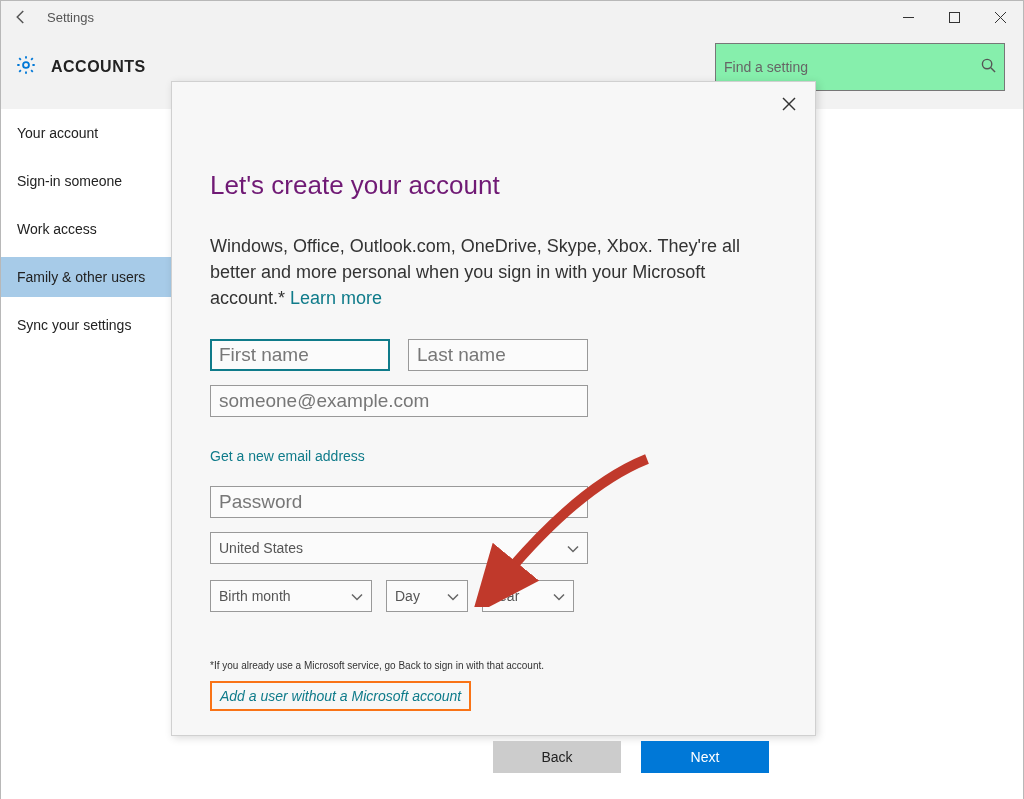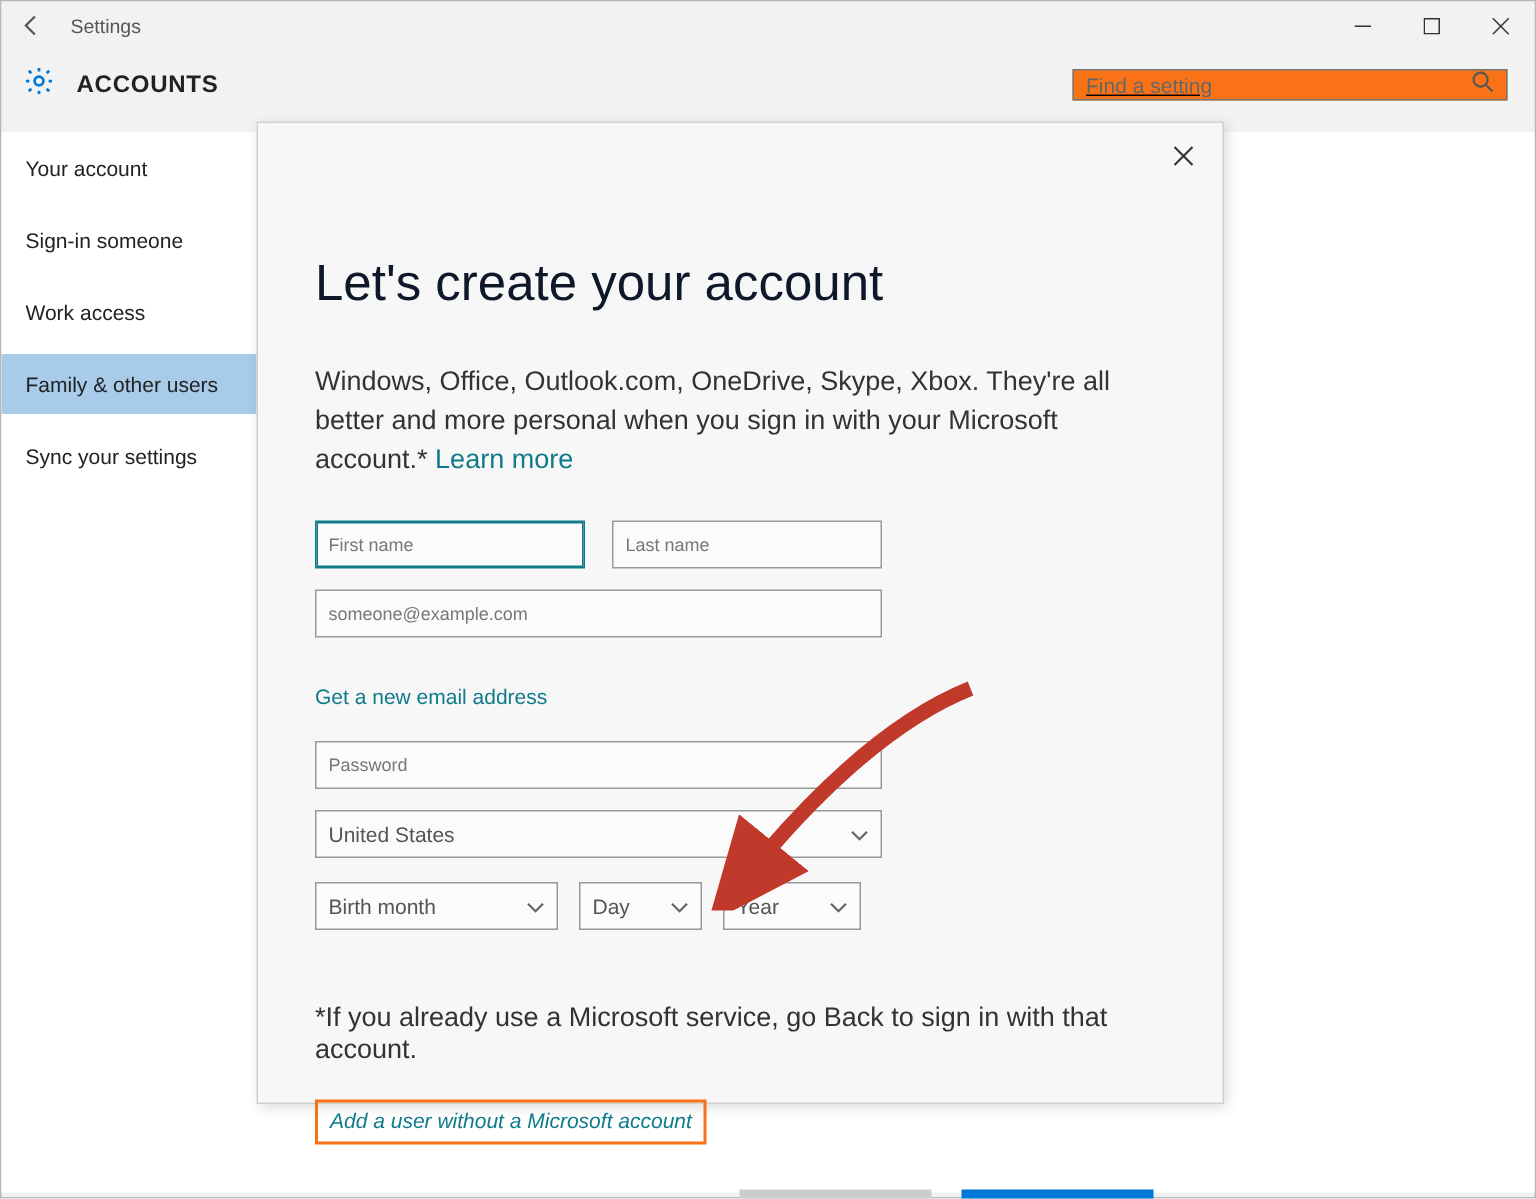--- a/index.html
+++ b/index.html
@@ -12,62 +12,62 @@
     .titlebar .title { color: #555; font-size: 13px; padding-left: 6px; }
     .titlebar .spacer { flex: 1; }
     .titlebar .winbtn { width: 46px; height: 32px; display: flex; align-items: center; justify-content: center; color: #333; }
     .titlebar .winbtn svg { width: 11px; height: 11px; }
 
     .header-row { display: flex; align-items: center; padding: 10px 18px 18px 14px; background: #f2f2f2; }
     .gear-icon { color: #0078d7; margin-right: 14px; }
     .gear-icon svg { width: 22px; height: 22px; }
     .heading { font-size: 16px; font-weight: 600; color: #222; letter-spacing: 0.5px; }
     .header-row .spacer { flex: 1; }
-    .search-box { width: 290px; height: 21px; border: 1px solid #777; background: #f97316; display: flex; align-items: center; padding: 0 8px; text-decoration: underline; }
+    .search-box { width: 290px; height: 48px; border: 1px solid #777; background: #86efac; display: flex; align-items: center; padding: 0 8px; }
     .search-box input { flex: 1; border: none; background: transparent; font-size: 14px; color: #333; outline: none; }
     .search-box input::placeholder { color: #666; }
     .search-icon { color: #555; margin-left: 6px; }
     .search-icon svg { width: 15px; height: 15px; }
 
     .main { display: flex; background: #fff; height: calc(100% - 90px); }
     .sidebar { width: 330px; padding-top: 4px; }
     .sidebar .item { padding: 12px 16px 12px 16px; font-size: 14px; color: #222; cursor: pointer; margin-bottom: 8px; }
     .sidebar .item.selected { background: #a7cbe8; }
 
     .content { flex: 1; position: relative; }
 
     .dialog { position: absolute; top: 80px; left: 170px; width: 645px; height: 655px; background: #f7f7f7; border: 1px solid #d0d0d0; box-shadow: 2px 2px 8px rgba(0,0,0,0.15); z-index: 10; }
     .dialog-close { position: absolute; top: 10px; right: 14px; font-size: 18px; color: #333; cursor: pointer; width: 24px; height: 24px; display: flex; align-items: center; justify-content: center; }
     .dialog-body { padding: 88px 38px 0 38px; }
-    .dialog-title { font-size: 34px; font-weight: 300; color: #0f172a; margin-bottom: 32px; }
+    .dialog-title { font-size: 26px; font-weight: 300; color: #701a75; margin-bottom: 32px; }
     .dialog-para { font-size: 18px; color: #333; line-height: 1.45; margin-bottom: 28px; max-width: 550px; }
     .link { color: #0f7b8a; cursor: pointer; }
 
     .row { display: flex; gap: 18px; margin-bottom: 14px; }
-    .input { height: 32px; border: 1px solid #999; padding: 0 8px; font-size: 12px; background: #fbfbfb; color: #333; }
+    .input { height: 32px; border: 1px solid #999; padding: 0 8px; font-size: 19px; background: #fbfbfb; color: #333; }
     .input::placeholder { color: #777; }
     .input.focus { border: 1px solid #0f7b8a; outline: 1px solid #0f7b8a; outline-offset: -2px; }
     .w-first { width: 180px; }
     .w-last { width: 180px; }
     .w-email { width: 378px; }
     .w-pwd { width: 378px; }
 
     .newmail { font-size: 14px; color: #0f7b8a; margin-bottom: 22px; display: inline-block; cursor: pointer; margin-top: 17px; }
 
     .select { height: 32px; border: 1px solid #999; background: #fbfbfb; padding: 0 8px; font-size: 14px; color: #555; display: flex; align-items: center; justify-content: space-between; cursor: pointer; }
     .select .chev { color: #666; }
     .select .chev svg { width: 12px; height: 8px; }
     .w-country { width: 378px; margin-bottom: 16px; }
     .w-month { width: 162px; }
     .w-day { width: 82px; }
     .w-year { width: 92px; }
 
     .date-row { display: flex; gap: 14px; margin-bottom: 48px; }
 
-    .note { font-size: 18px; color: #333; margin-bottom: 21px; }
+    .note { font-size: 10px; color: #333; margin-bottom: 8px; }
 
     .highlight-box { display: inline-block; border: 2px solid #f97316; padding: 4px 8px; margin-top: 2px; font-style: italic; }
     .highlight-box .link2 { color: #0f7b8a; font-size: 14px; cursor: pointer; }
 
     .btn-row { display: flex; justify-content: flex-end; gap: 20px; margin-top: 30px; padding-right: 8px; }
     .btn { width: 128px; height: 32px; border: none; font-size: 14px; cursor: pointer; }
     .btn.primary { background: #0078d7; color: #fff; }
     .btn.secondary { background: #cccccc; color: #222; }
 
     .arrow-annotation { position: absolute; top: 446px; left: 436px; width: 230px; height: 160px; pointer-events: none; z-index: 20; }

